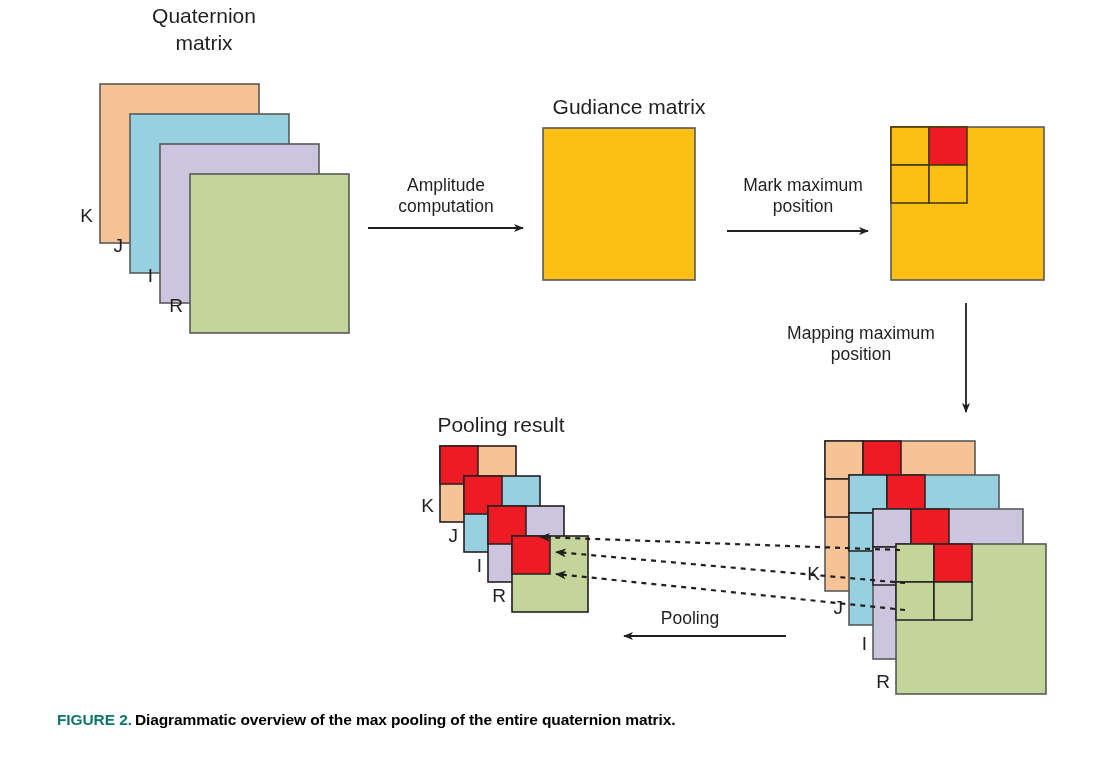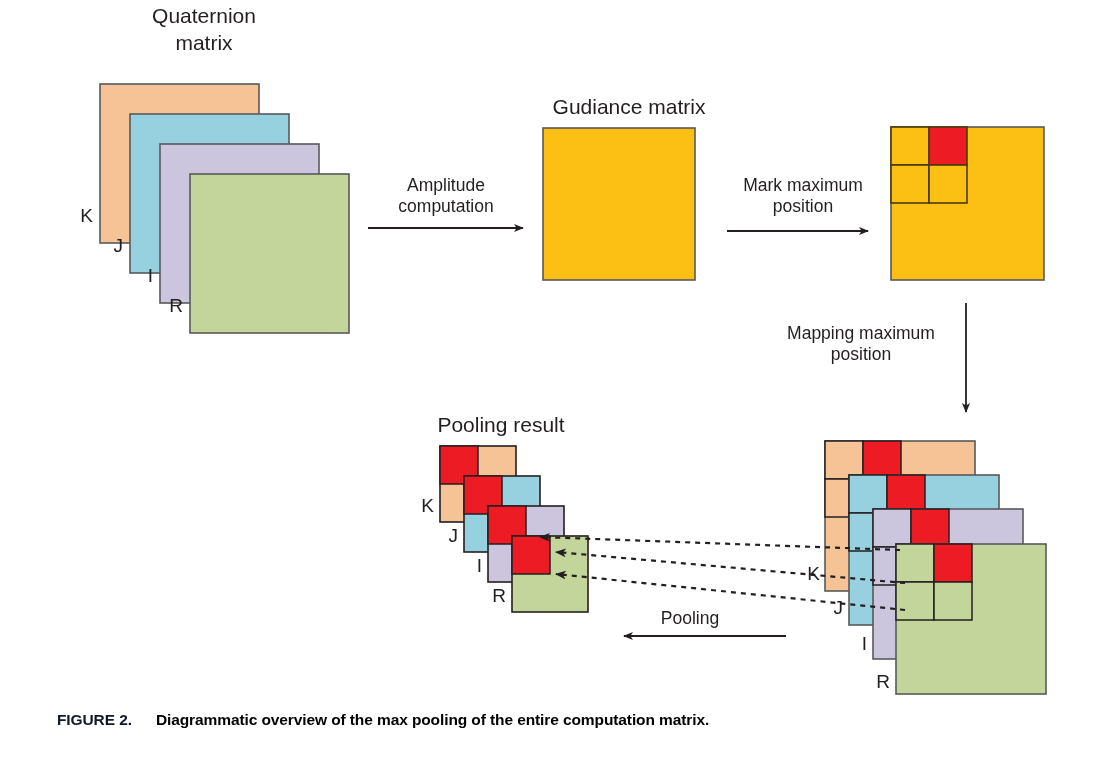--- a/index.html
+++ b/index.html
@@ -47,22 +47,22 @@
     top: 711px;
     width: 1000px;
     font-family: "Liberation Sans", sans-serif;
     font-size: 15.5px;
     font-weight: bold;
     color: #000000;
     letter-spacing: -0.1px;
     white-space: nowrap;
   }
   .caption .fig-num {
-    color: #0f172a;
-    margin-right: 24px;
+    color: #0f766e;
+    margin-right: 3px;
   }
 </style>
 </head>
 <body>
 
 <div id="figure-root">
 
   <svg class="diagram" viewBox="0 0 1107 757">
     <defs>
       <marker id="arrowSolid" markerWidth="10" markerHeight="8" refX="9" refY="4" orient="auto" markerUnits="userSpaceOnUse">
@@ -201,16 +201,16 @@
       <line x1="905" y1="610" x2="556" y2="574" stroke="#231f20" stroke-width="2.2" stroke-dasharray="5,5" marker-end="url(#arrowDash)"></line>
     </g>
 
     <g>
       <text class="lbl-arrow" x="690" y="624" text-anchor="middle">Pooling</text>
       <line x1="786" y1="636" x2="624" y2="636" stroke="#231f20" stroke-width="1.8" marker-end="url(#arrowSolidLeft)"></line>
     </g>
   </svg>
 
   <div class="caption">
-    <span class="fig-num">FIGURE 2.</span><span>Diagrammatic overview of the max pooling of the entire computation matrix.</span>
+    <span class="fig-num">FIGURE 2.</span><span>Diagrammatic overview of the max pooling of the entire quaternion matrix.</span>
   </div>
 
 </div>
 
 </body></html>

